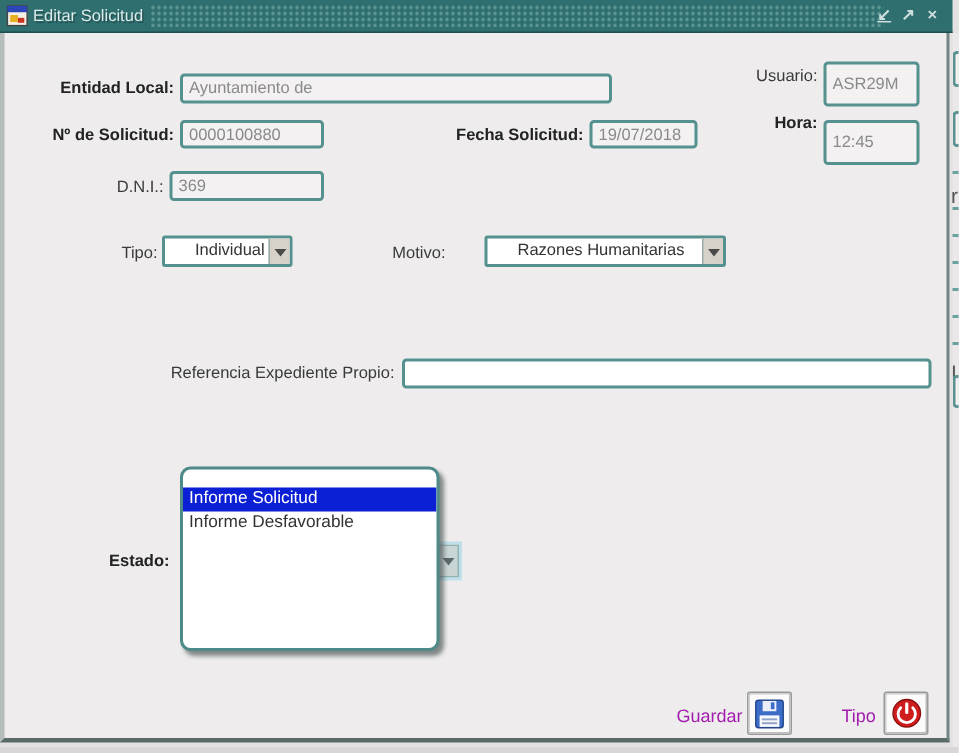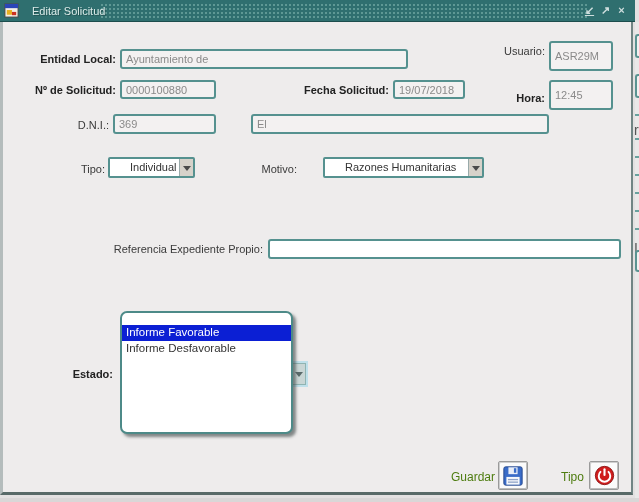--- a/index.html
+++ b/index.html
@@ -27,21 +27,21 @@
     border-bottom:1px solid #1d4d4d;
   }
   .titlebar-pattern {
     position:absolute; left:100px; right:46px; top:3px; bottom:3px;
     background-image:radial-gradient(#6aa29d 1px, transparent 1.2px);
     background-size:4px 4px;
     opacity:.8;
   }
   .title-icon { width:15px; height:15px; margin-left:4px; flex:0 0 auto; }
   .title-text {
-    color:#dcebe9; font-size:11px; margin-left:13px; white-space:nowrap;
+    color:#dcebe9; font-size:11px; margin-left:3px; white-space:nowrap;
     text-shadow:1px 1px 0 rgba(0,0,0,.25); z-index:2;
   }
   .win-controls {
     position:absolute; right:7px; top:3px; display:flex; gap:3px; z-index:3;
   }
   .win-btn {
     width:13px; height:15px; color:#cfdede; font-size:11px; line-height:15px;
     text-align:center; cursor:default; font-weight:bold;
   }
   .win-btn.min { text-decoration:underline; }
@@ -94,21 +94,21 @@
     box-shadow:3px 3px 3px rgba(70,80,80,.65);
     padding-top:12px; z-index:5; overflow:hidden;
   }
   .estado-item {
     font-size:11.5px; color:#333; padding:1px 4px; height:16px;
     white-space:nowrap; cursor:default;
   }
   .estado-item.sel { background:#0b1fd4; color:#ffffff; }
 
   
-  .action-label { position:absolute; font-size:12px; color:#4d7c0f; }
+  .action-label { position:absolute; font-size:12px; color:#a21caf; }
   .icon-btn {
     position:absolute; width:30px; height:29px; background:#fbfbfb;
     border:1px solid #9a9a9a; border-radius:2px;
     display:flex; align-items:center; justify-content:center; cursor:default;
     box-shadow:1px 1px 0 #cfcfcf inset, -1px -1px 0 #bdbdbd inset;
   }
 
   
   .right-strip {
     position:absolute; left:635px; top:22px; width:4px; height:480px;
@@ -154,46 +154,45 @@
 
     <span class="lbl" style="left:498px; top:45px; width:44px;">Usuario:</span>
     <input class="field" style="left: 546px; top: 41px; width: 64px; height: 30px;" readonly="" value="ASR29M">
 
     <span class="lbl b" style="left:8px; top:84px; width:105px;">Nº de Solicitud:</span>
     <input class="field" style="left: 117px; top: 80px; width: 96px; height: 19px;" readonly="" value="0000100880">
 
     <span class="lbl b" style="left:280px; top:84px; width:106px;">Fecha Solicitud:</span>
     <input class="field" style="left: 390px; top: 80px; width: 72px; height: 19px;" readonly="" value="19/07/2018">
 
-    <span class="lbl b" style="left:498px; top:92px; width:44px;">Hora:</span>
+    <span class="lbl b" style="left:498px; top:76px; width:44px;">Hora:</span>
     <input class="field" style="left: 546px; top: 80px; width: 64px; height: 30px;" readonly="" value="12:45">
 
     <span class="lbl" style="left:58px; top:119px; width:48px;">D.N.I.:</span>
     <input class="field" style="left: 110px; top: 114px; width: 103px; height: 20px;" readonly="" value="369">
-    <input class="field" style="left: 248px; top: 114px; width: 298px; height: 20px;" readonly="" value="El">
 
     <span class="lbl" style="left:60px; top:163px; width:42px;">Tipo:</span>
     <div class="combo" style="left:105px; top:157px; width:87px; height:21px;">
       <span class="combo-value">Individual</span>
       <span class="combo-btn"></span>
     </div>
 
     <span class="lbl" style="left:248px; top:163px; width:46px;">Motivo:</span>
     <div class="combo" style="left:298px; top:157px; width:161px; height:21px;margin-left:22px;">
       <span class="combo-value">Razones Humanitarias</span>
       <span class="combo-btn"></span>
     </div>
 
     <span class="lbl" style="left:95px; top:243px; width:165px;">Referencia Expediente Propio:</span>
     <input class="field white" style="left: 265px; top: 239px; width: 353px; height: 20px;" value="">
 
     <span class="lbl b" style="left:62px; top:368px; width:48px;">Estado:</span>
     <div class="estado-btn"></div>
     <div class="estado-list">
-      <div class="estado-item sel">Informe Favorable</div>
+      <div class="estado-item sel">Informe Solicitud</div>
       <div class="estado-item">Informe Desfavorable</div>
     </div>
 
     <span class="action-label" style="left:448px; top:470px;">Guardar</span>
     <div class="icon-btn" style="left:495px; top:461px;">
       <svg width="22" height="22" viewBox="0 0 24 24">
         <rect x="2" y="2" width="20" height="20" rx="2" fill="#3a6cc8" stroke="#24458a" stroke-width="1"></rect>
         <rect x="7" y="2.5" width="10" height="7.5" fill="#e9eef8"></rect>
         <rect x="13" y="3.5" width="2.6" height="5" fill="#3a6cc8"></rect>
         <rect x="4.8" y="13" width="14.4" height="8.4" fill="#f6f8fb"></rect>

